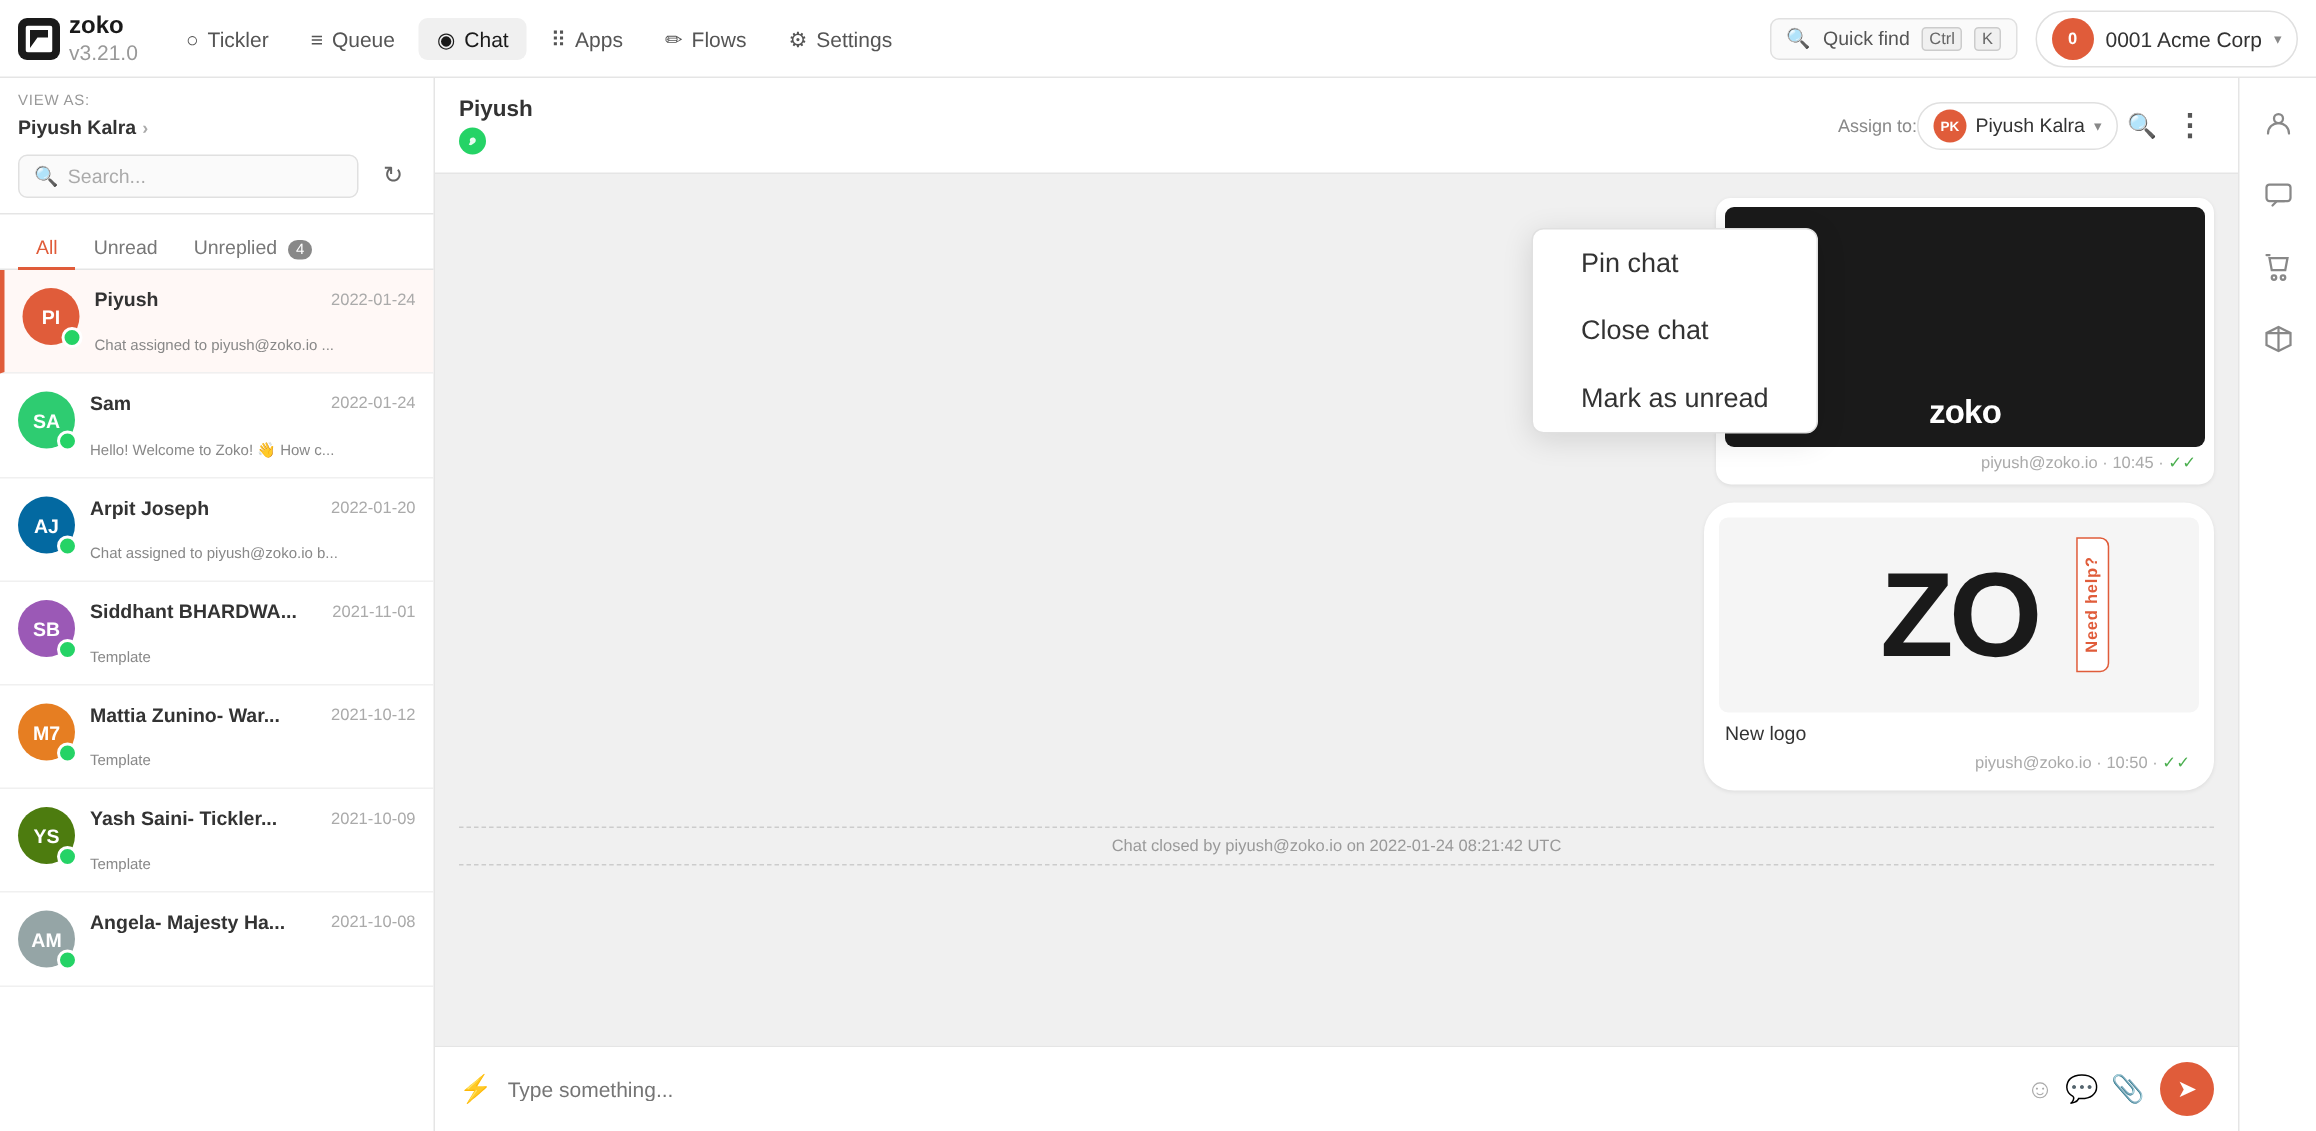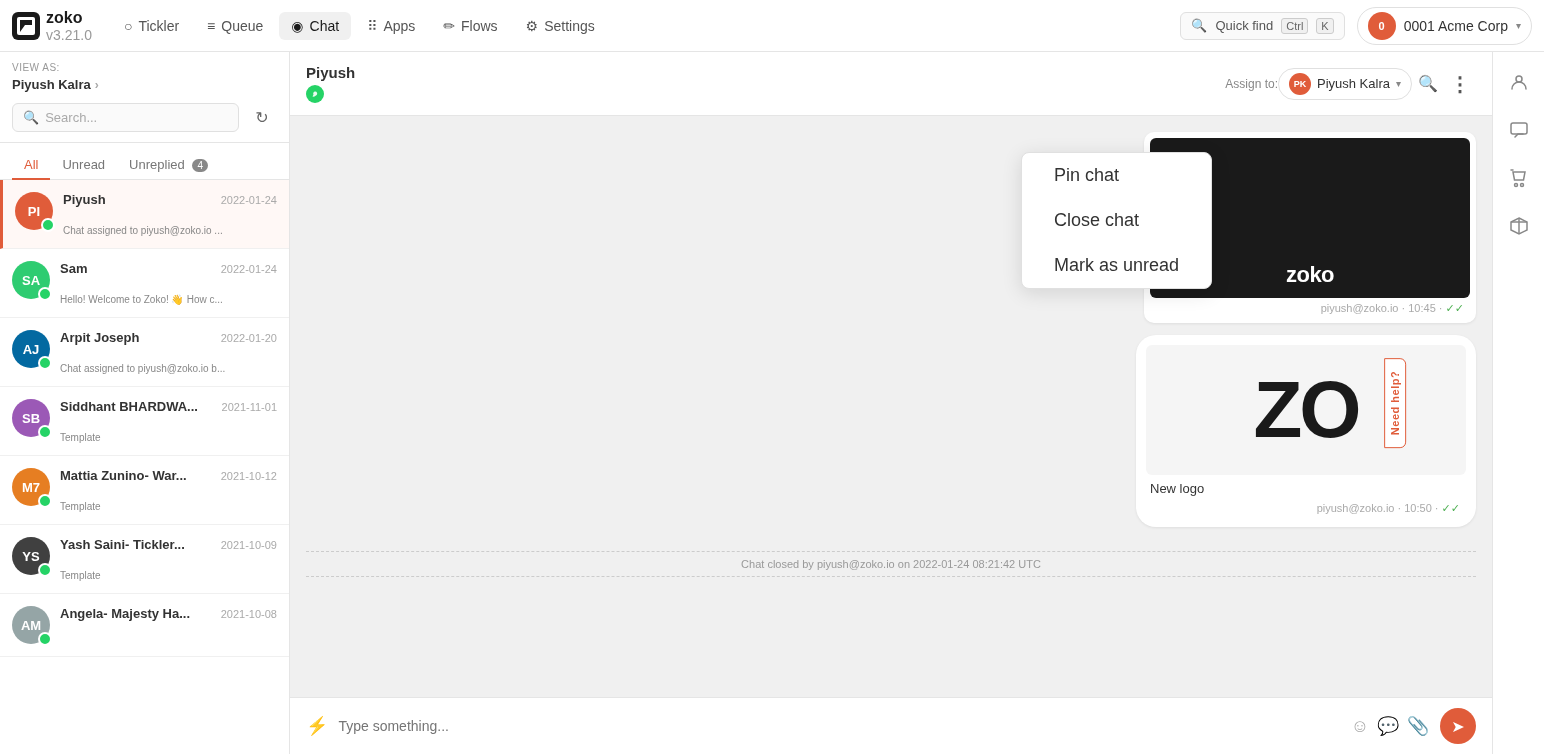--- a/index.html
+++ b/index.html
@@ -282,21 +282,21 @@
     </div>
     <div class="chat-info">
       <div class="chat-name-row">
         <span class="chat-name">Mattia Zunino- War...</span>
         <span class="chat-date">2021-10-12</span>
       </div>
       <div class="chat-preview">Template</div>
     </div>
   </div>
         <div class="chat-item">
-    <div class="avatar" style="background:#404040;">
+    <div class="avatar" style="background:#4d7c0f;">
       YS
       <div class="wa-badge"></div>
     </div>
     <div class="chat-info">
       <div class="chat-name-row">
         <span class="chat-name">Yash Saini- Tickler...</span>
         <span class="chat-date">2021-10-09</span>
       </div>
       <div class="chat-preview">Template</div>
     </div>

